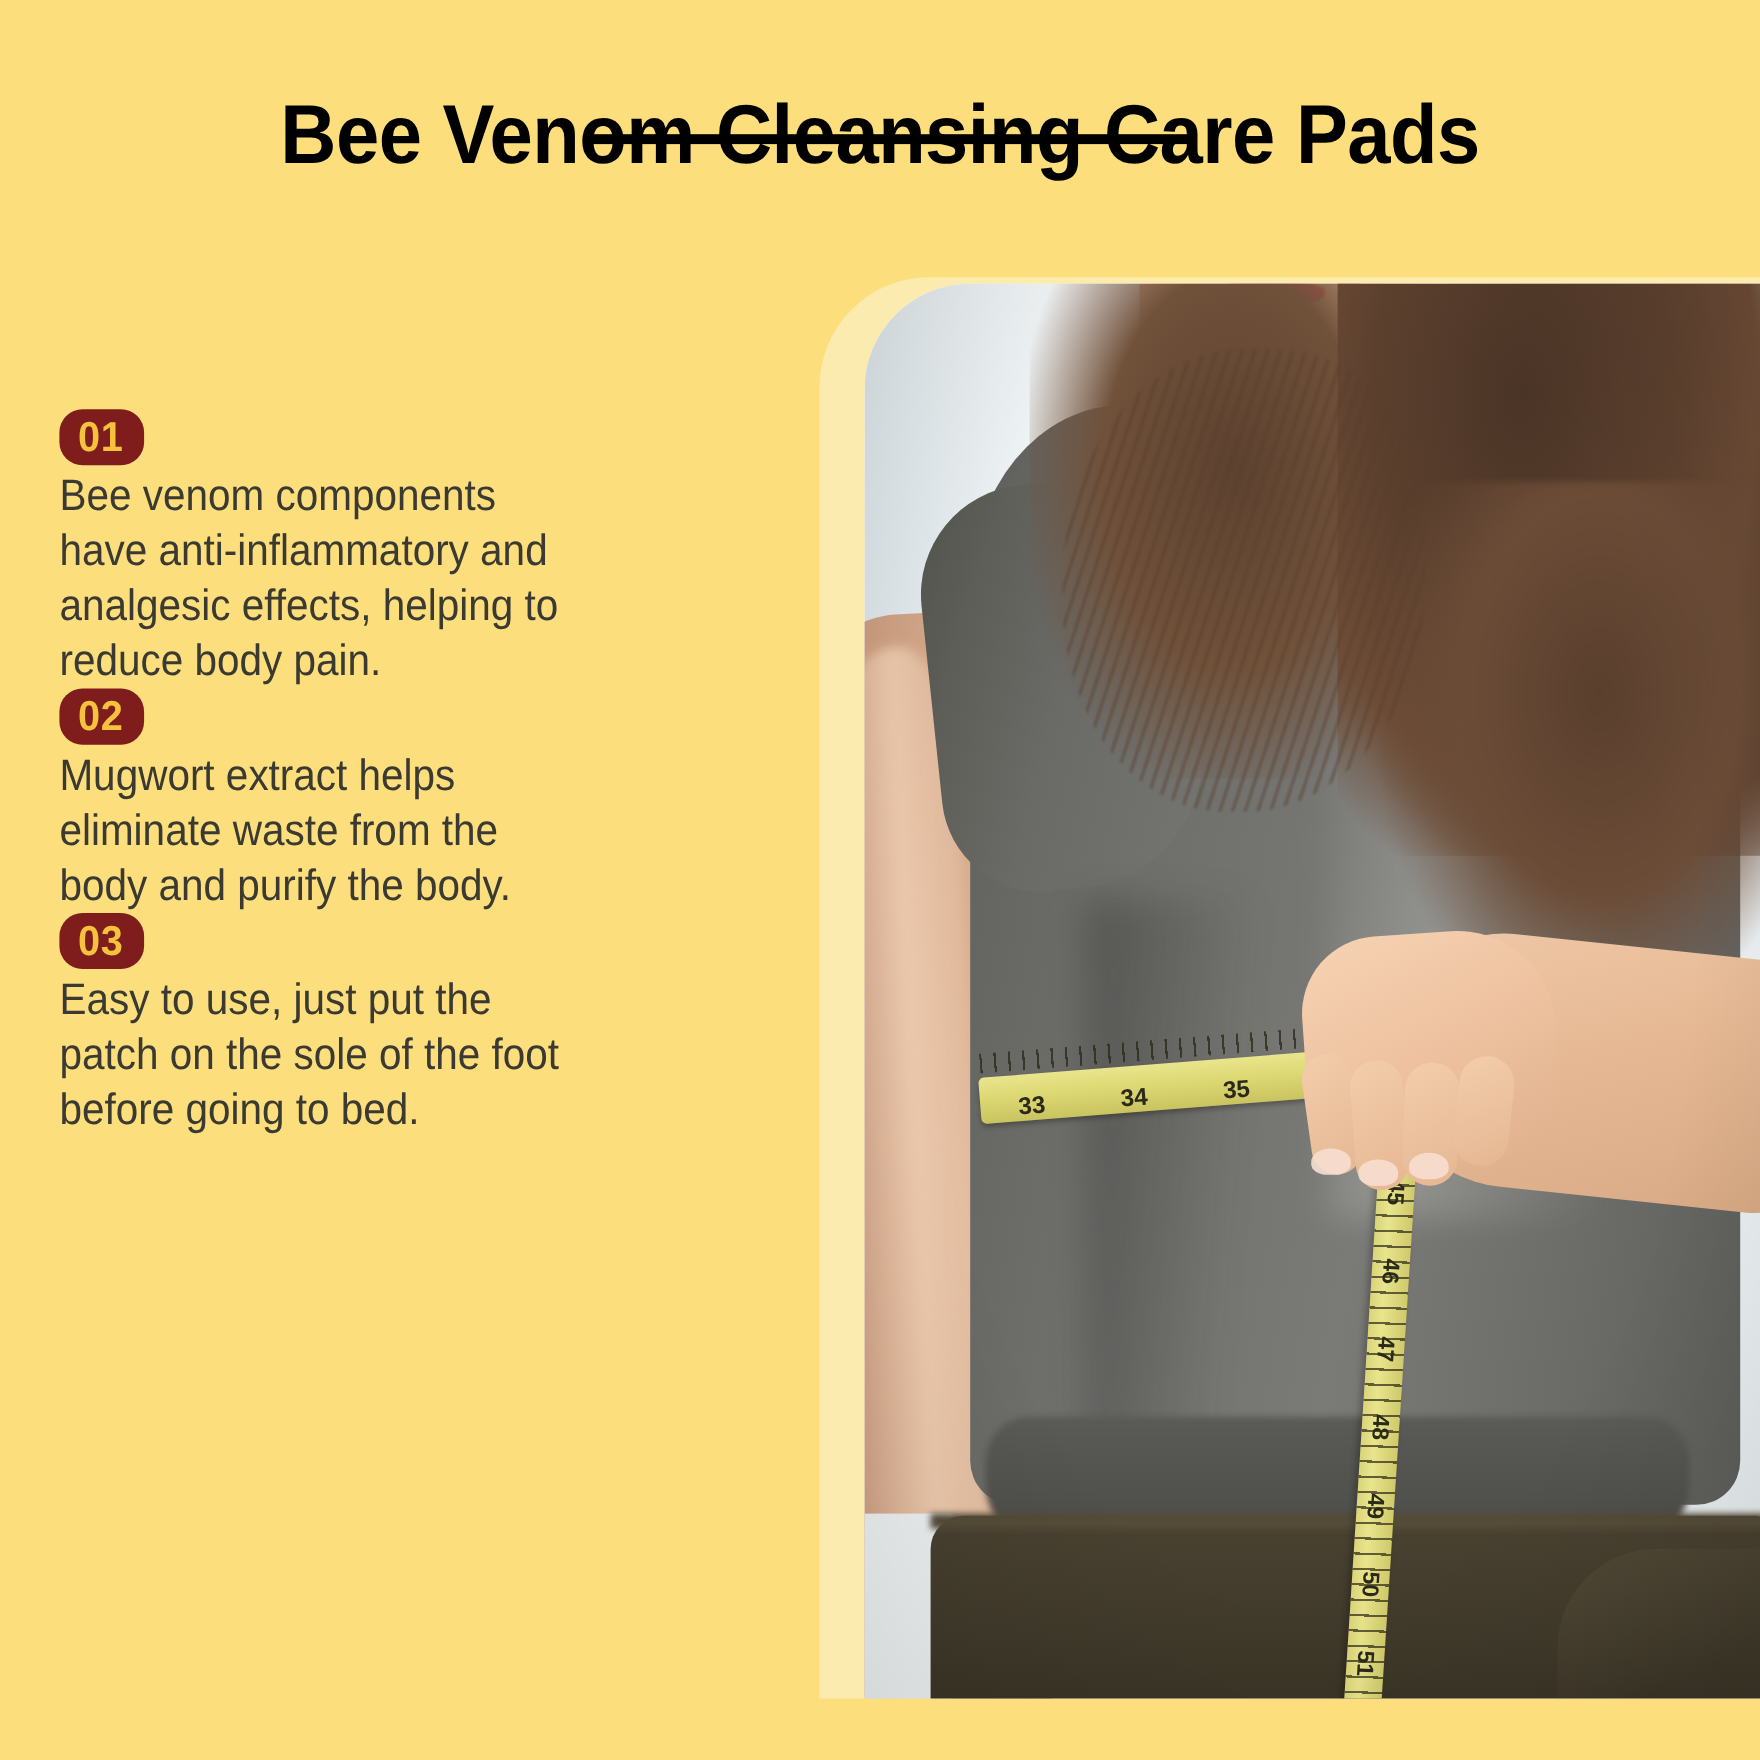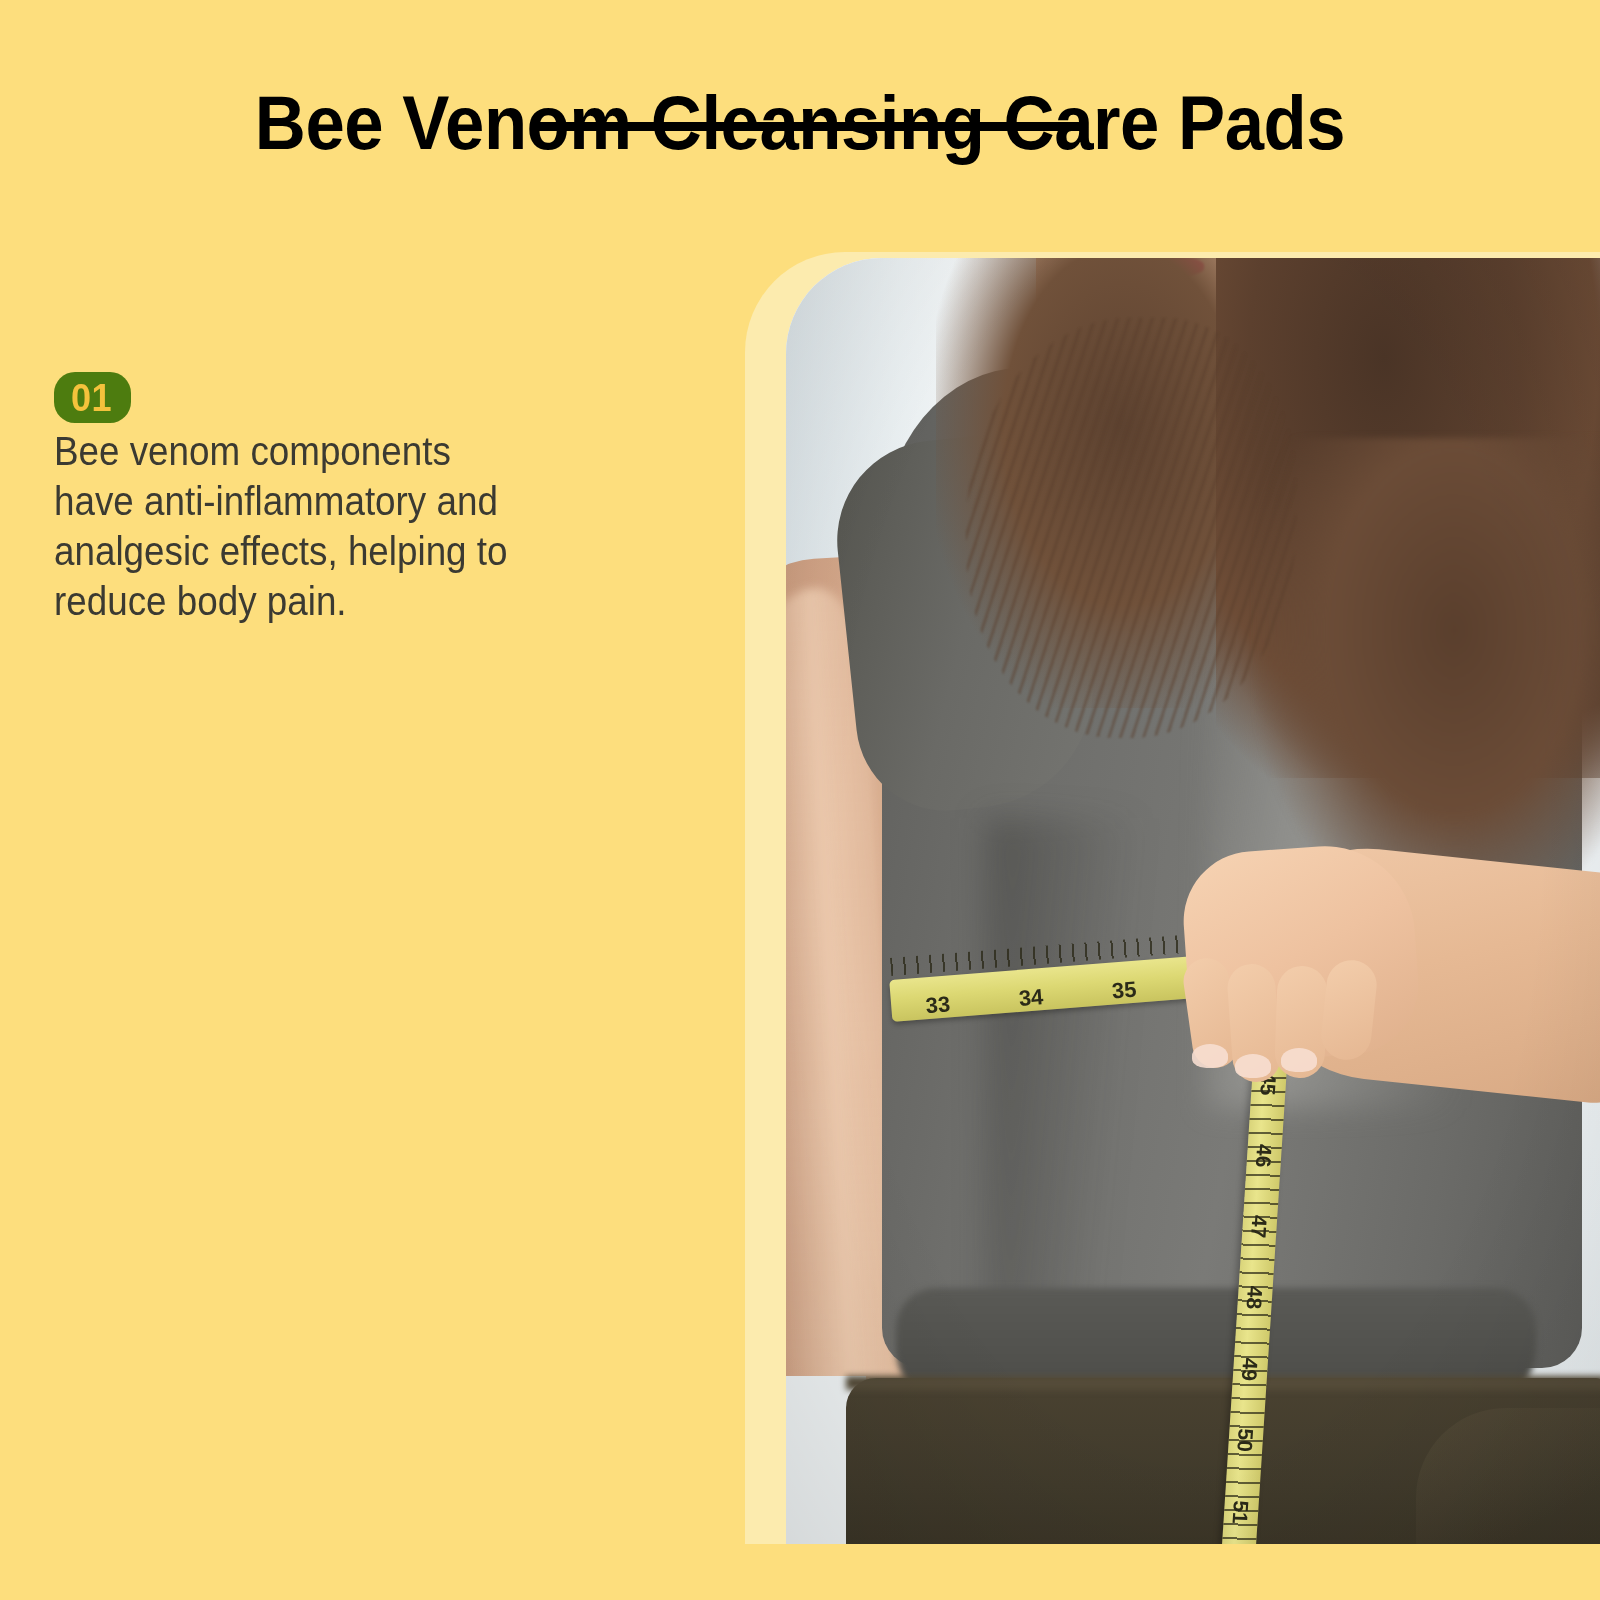--- a/index.html
+++ b/index.html
@@ -52,21 +52,21 @@
   
   #feature-list {
     position: absolute;
     left: 54px;
     top: 372px;
     width: 660px;
   }
   .feature-item { position: relative; }
   .badge {
     display: inline-block;
-    background: #4d7c0f;
+    background: #7f1d1d;
     border-radius: 21px;
     padding: 5px 17px 4px 17px;
     margin-bottom: 1px;
   }
   .badge-num {
     font-family: "Liberation Sans", sans-serif;
     font-weight: bold;
     font-size: 38px;
     line-height: 42px;
     color: #f4c23c;
@@ -365,21 +365,37 @@
     <div class="feature-item">
       <div class="badge">
         <span class="badge-num">01</span>
       </div>
       <div class="feature-text">Bee venom components
 have anti-inflammatory and
 analgesic effects, helping to
 reduce body pain.</div>
     </div>
 
-
+    <div class="feature-item">
+      <div class="badge">
+        <span class="badge-num">02</span>
+      </div>
+      <div class="feature-text">Mugwort extract helps
+eliminate waste from the
+body and purify the body.</div>
+    </div>
+
+    <div class="feature-item">
+      <div class="badge">
+        <span class="badge-num">03</span>
+      </div>
+      <div class="feature-text">Easy to use, just put the
+patch on the sole of the foot
+before going to bed.</div>
+    </div>
 
 
   </div>
 
   <div id="photo-shadow"></div>
 
   <div id="photo-frame">
     <div class="ph" id="backdrop"></div>
     <div class="ph" id="backdrop-shade"></div>
 

